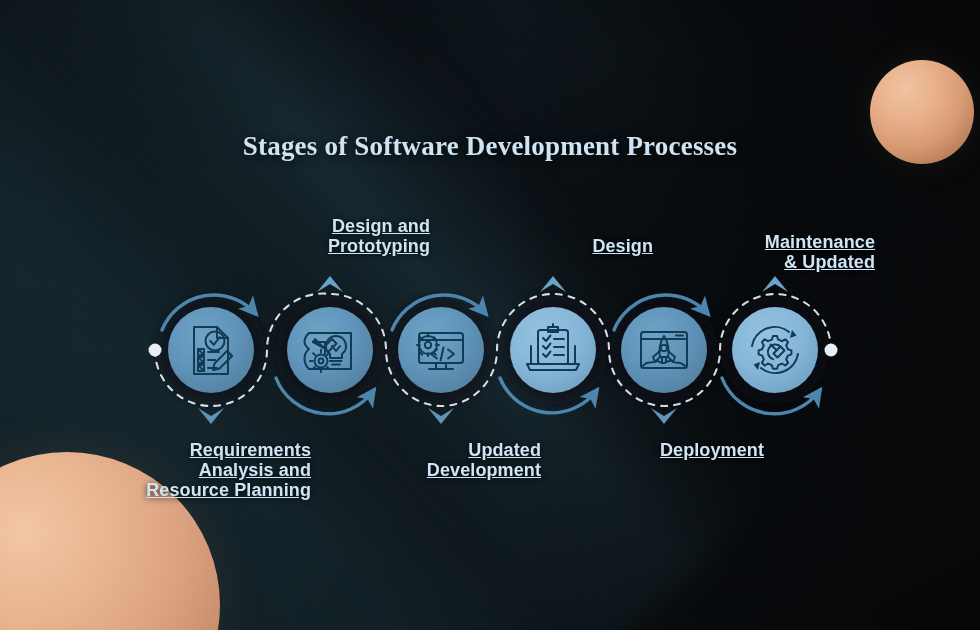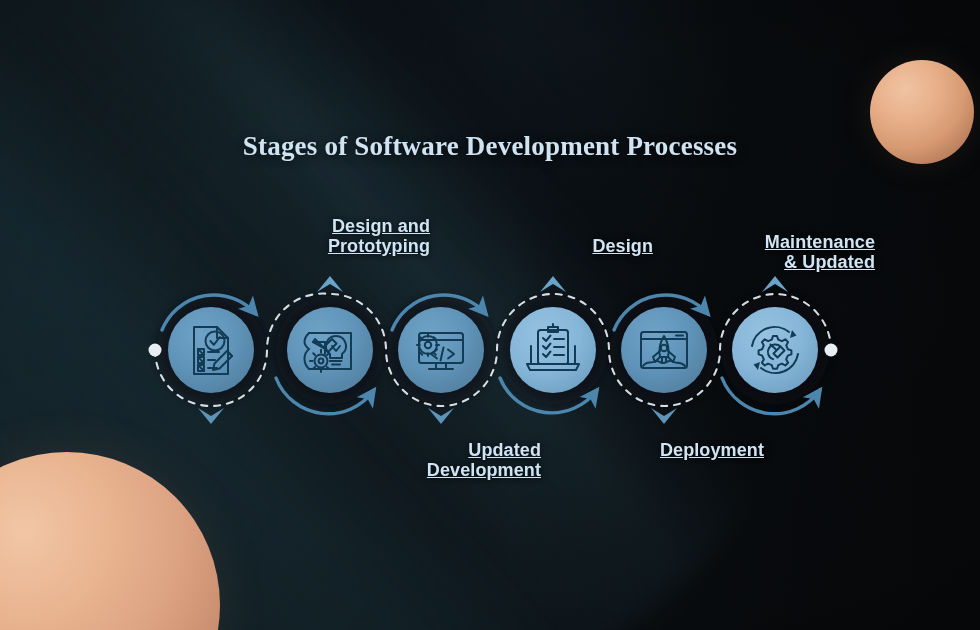--- a/index.html
+++ b/index.html
@@ -322,20 +322,23 @@
                  l -1.2 -3.6 l -3.8 -1.6 l -3.3 1.9 l -2.8 -2.8 l 1.9 -3.3
                  l -1.6 -3.8 l -3.6 -1.2 l 0 -4 l 3.6 -1.2 l 1.6 -3.8
                  l -1.9 -3.3 l 2.8 -2.8 l 3.3 1.9 l 3.8 -1.6 Z"></path>
         <path d="M 5.5 -3.5 a 7.5 7.5 0 1 0 -7.4 12.6 l 0 0"></path>
         <path d="M 5.5 -3.5 L -1.5 3.5 L 2.5 7.5 L 9.5 0.5 Z"></path>
         <path d="M -4.5 -5.5 L 1 -0.5"></path>
       </g>
     </g>
   </svg>
 
+  <div class="stage-label below" style="left:211px; top:440px;">Requirements
+Analysis and
+Resource Planning</div>
   <div class="stage-label above" style="left:330px; top:216px;">Design and
 Prototyping</div>
   <div class="stage-label below" style="left:441px; top:440px;">Updated
 Development</div>
   <div class="stage-label above" style="left:553px; top:236px;">Design</div>
   <div class="stage-label below" style="left:664px; top:440px;">Deployment</div>
   <div class="stage-label above" style="left:775px; top:232px;">Maintenance
 &amp; Updated</div>
 
 </div>

